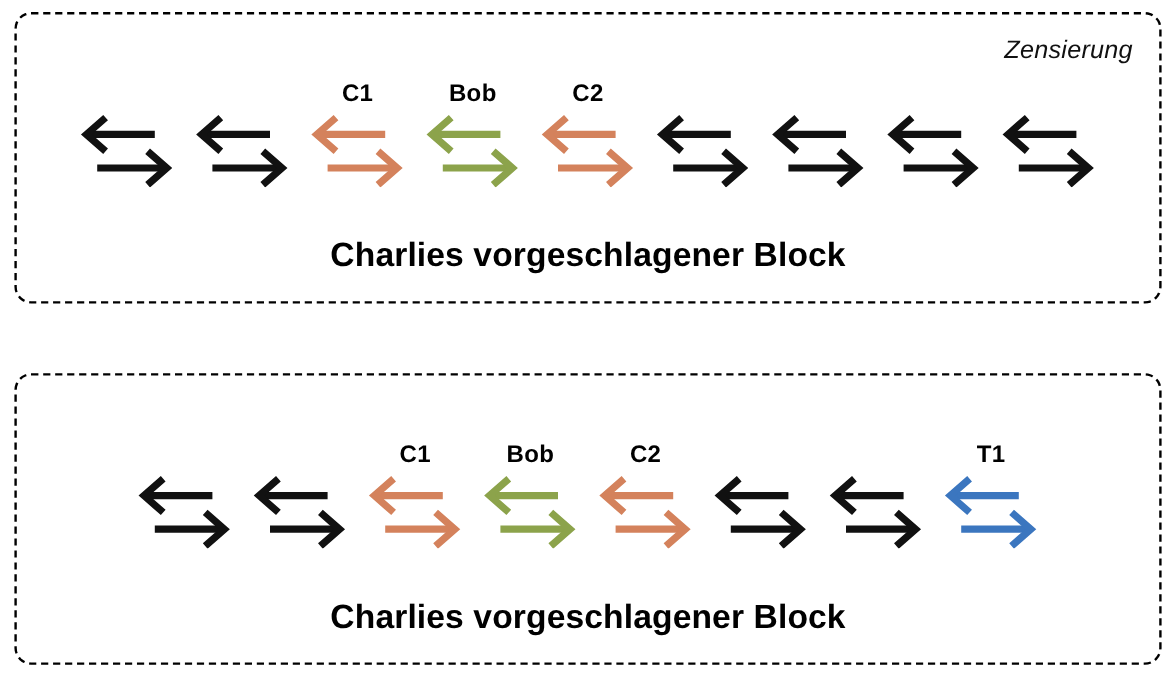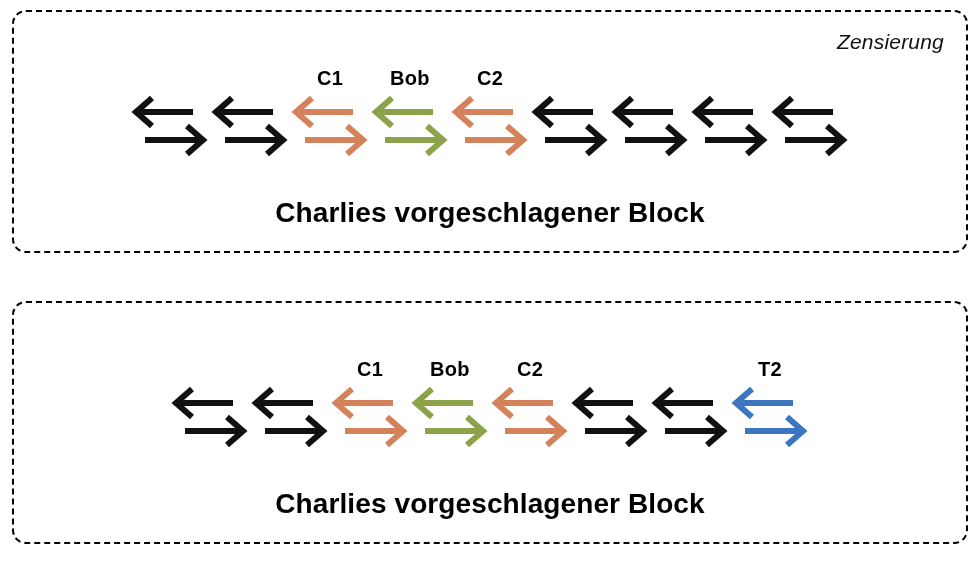--- a/index.html
+++ b/index.html
@@ -13,21 +13,21 @@
     font-family: "Liberation Sans", sans-serif;
     overflow: hidden;
     position: relative;
   }
 
   .page {
     width: 980px;
     height: 564px;
     position: relative;
     box-sizing: border-box;
-    padding: 10px 12px 20px 12px;
+    padding: 10px 12px 10px 12px;
     display: flex;
     flex-direction: column;
     justify-content: space-between;
   }
 
   .panel {
     position: relative;
     box-sizing: border-box;
     border: 2px dashed #000000;
     border-radius: 14px;
@@ -48,21 +48,21 @@
   }
 
   .arrow-row {
     position: absolute;
     left: 0;
     right: 0;
     top: 56px;
     display: flex;
     justify-content: center;
     align-items: flex-end;
-    gap: 2px;
+    gap: 18px;
     padding: 0 22px;
     box-sizing: border-box;
   }
 
   .arrow-cell {
     position: relative;
     width: 78px;
     height: 88px;
     display: flex;
     flex-direction: column;
@@ -275,21 +275,21 @@
           <svg viewBox="0 0 78 62" class="arrow-glyph">
             <g fill="none" stroke="#111111" stroke-width="6" stroke-linecap="butt" stroke-linejoin="miter">
               <line x1="5" y1="18" x2="62" y2="18"></line>
               <polyline points="21,4 5,18 21,32"></polyline>
               <line x1="14" y1="46" x2="72" y2="46"></line>
               <polyline points="56,32 72,46 56,60"></polyline>
             </g>
           </svg>
         </div>
         <div class="arrow-cell">
-          <div class="arrow-label">T2</div>
+          <div class="arrow-label">T1</div>
           <svg viewBox="0 0 78 62" class="arrow-glyph">
             <g fill="none" stroke="#3B76BF" stroke-width="6" stroke-linecap="butt" stroke-linejoin="miter">
               <line x1="5" y1="18" x2="62" y2="18"></line>
               <polyline points="21,4 5,18 21,32"></polyline>
               <line x1="14" y1="46" x2="72" y2="46"></line>
               <polyline points="56,32 72,46 56,60"></polyline>
             </g>
           </svg>
         </div>
       </div>

